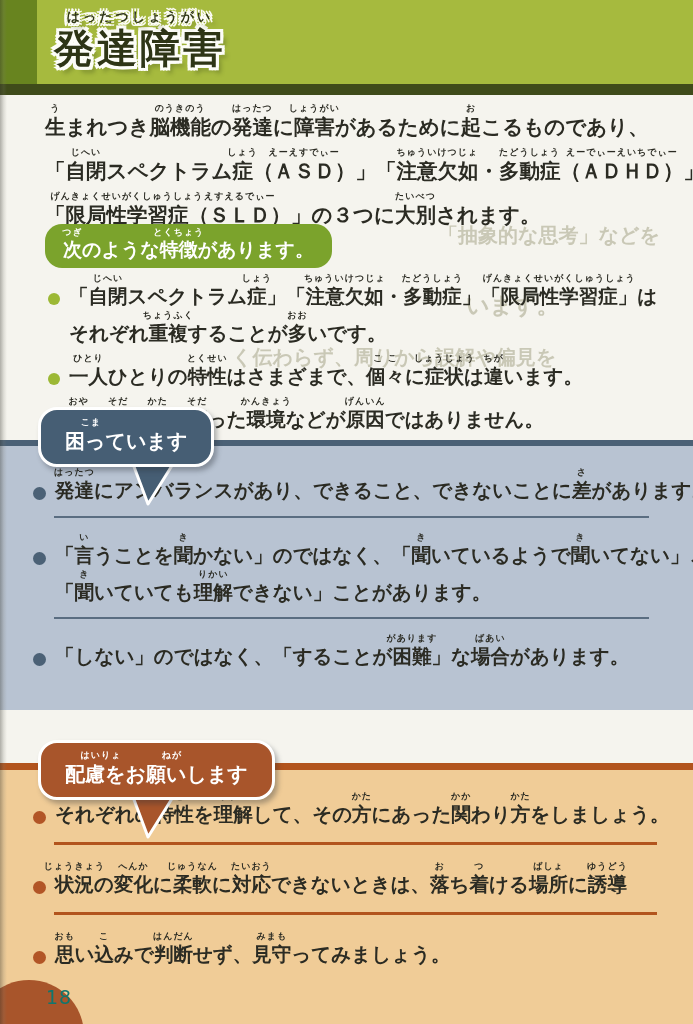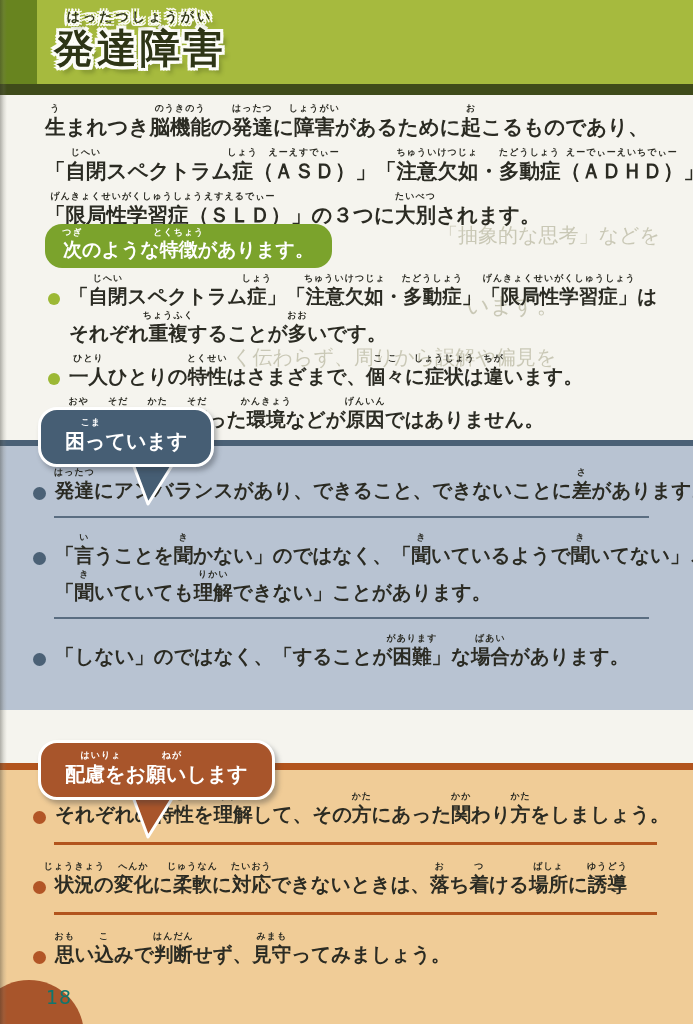--- a/index.html
+++ b/index.html
@@ -72,21 +72,21 @@
   .bubble-body .rb .rt { color:#fff;margin-left:16px; }
   .bubble-tail { position:absolute; left:88px; top:100%; margin-top:-5px; z-index:0; }
   .blue-bubble { left:38px; top:407px; }
   .blue-bubble .bubble-body { background:#465e74; }
   .tan-bubble { left:38px; top:740px; }
   .tan-bubble .bubble-body { background:#a8552b; }
   
   .page-circle { position:absolute; left:-26px; top:980px; width:110px; height:110px; border-radius:50%; background:#a8552b; }
   .page-number { position:absolute; left:46px; top:986px; color:#0f766e; font-size:19px; letter-spacing:1px; }
   
-  .ghost { position:absolute; font-weight:normal; color:rgba(148,146,112,.45); white-space:nowrap; pointer-events:none;text-align:right; }
+  .ghost { position:absolute; font-weight:bold; color:rgba(148,146,112,.45); white-space:nowrap; pointer-events:none;text-align:right; }
   .ghost-1 { left:438px; top:222px; font-size:20px; max-width:255px; overflow:hidden; }
   .ghost-2 { left:466px; top:290px; font-size:23px; }
   .ghost-3 { left:232px; top:344px; font-size:20px; max-width:460px; overflow:hidden; }
   .page-edge { position:absolute; left:0; top:0; width:7px; height:1024px; z-index:9;
     background:linear-gradient(90deg, rgba(60,60,52,.38), rgba(120,120,110,.18) 55%, rgba(0,0,0,0)); }
 </style>
 </head>
 <body>
 
 <div class="page">

